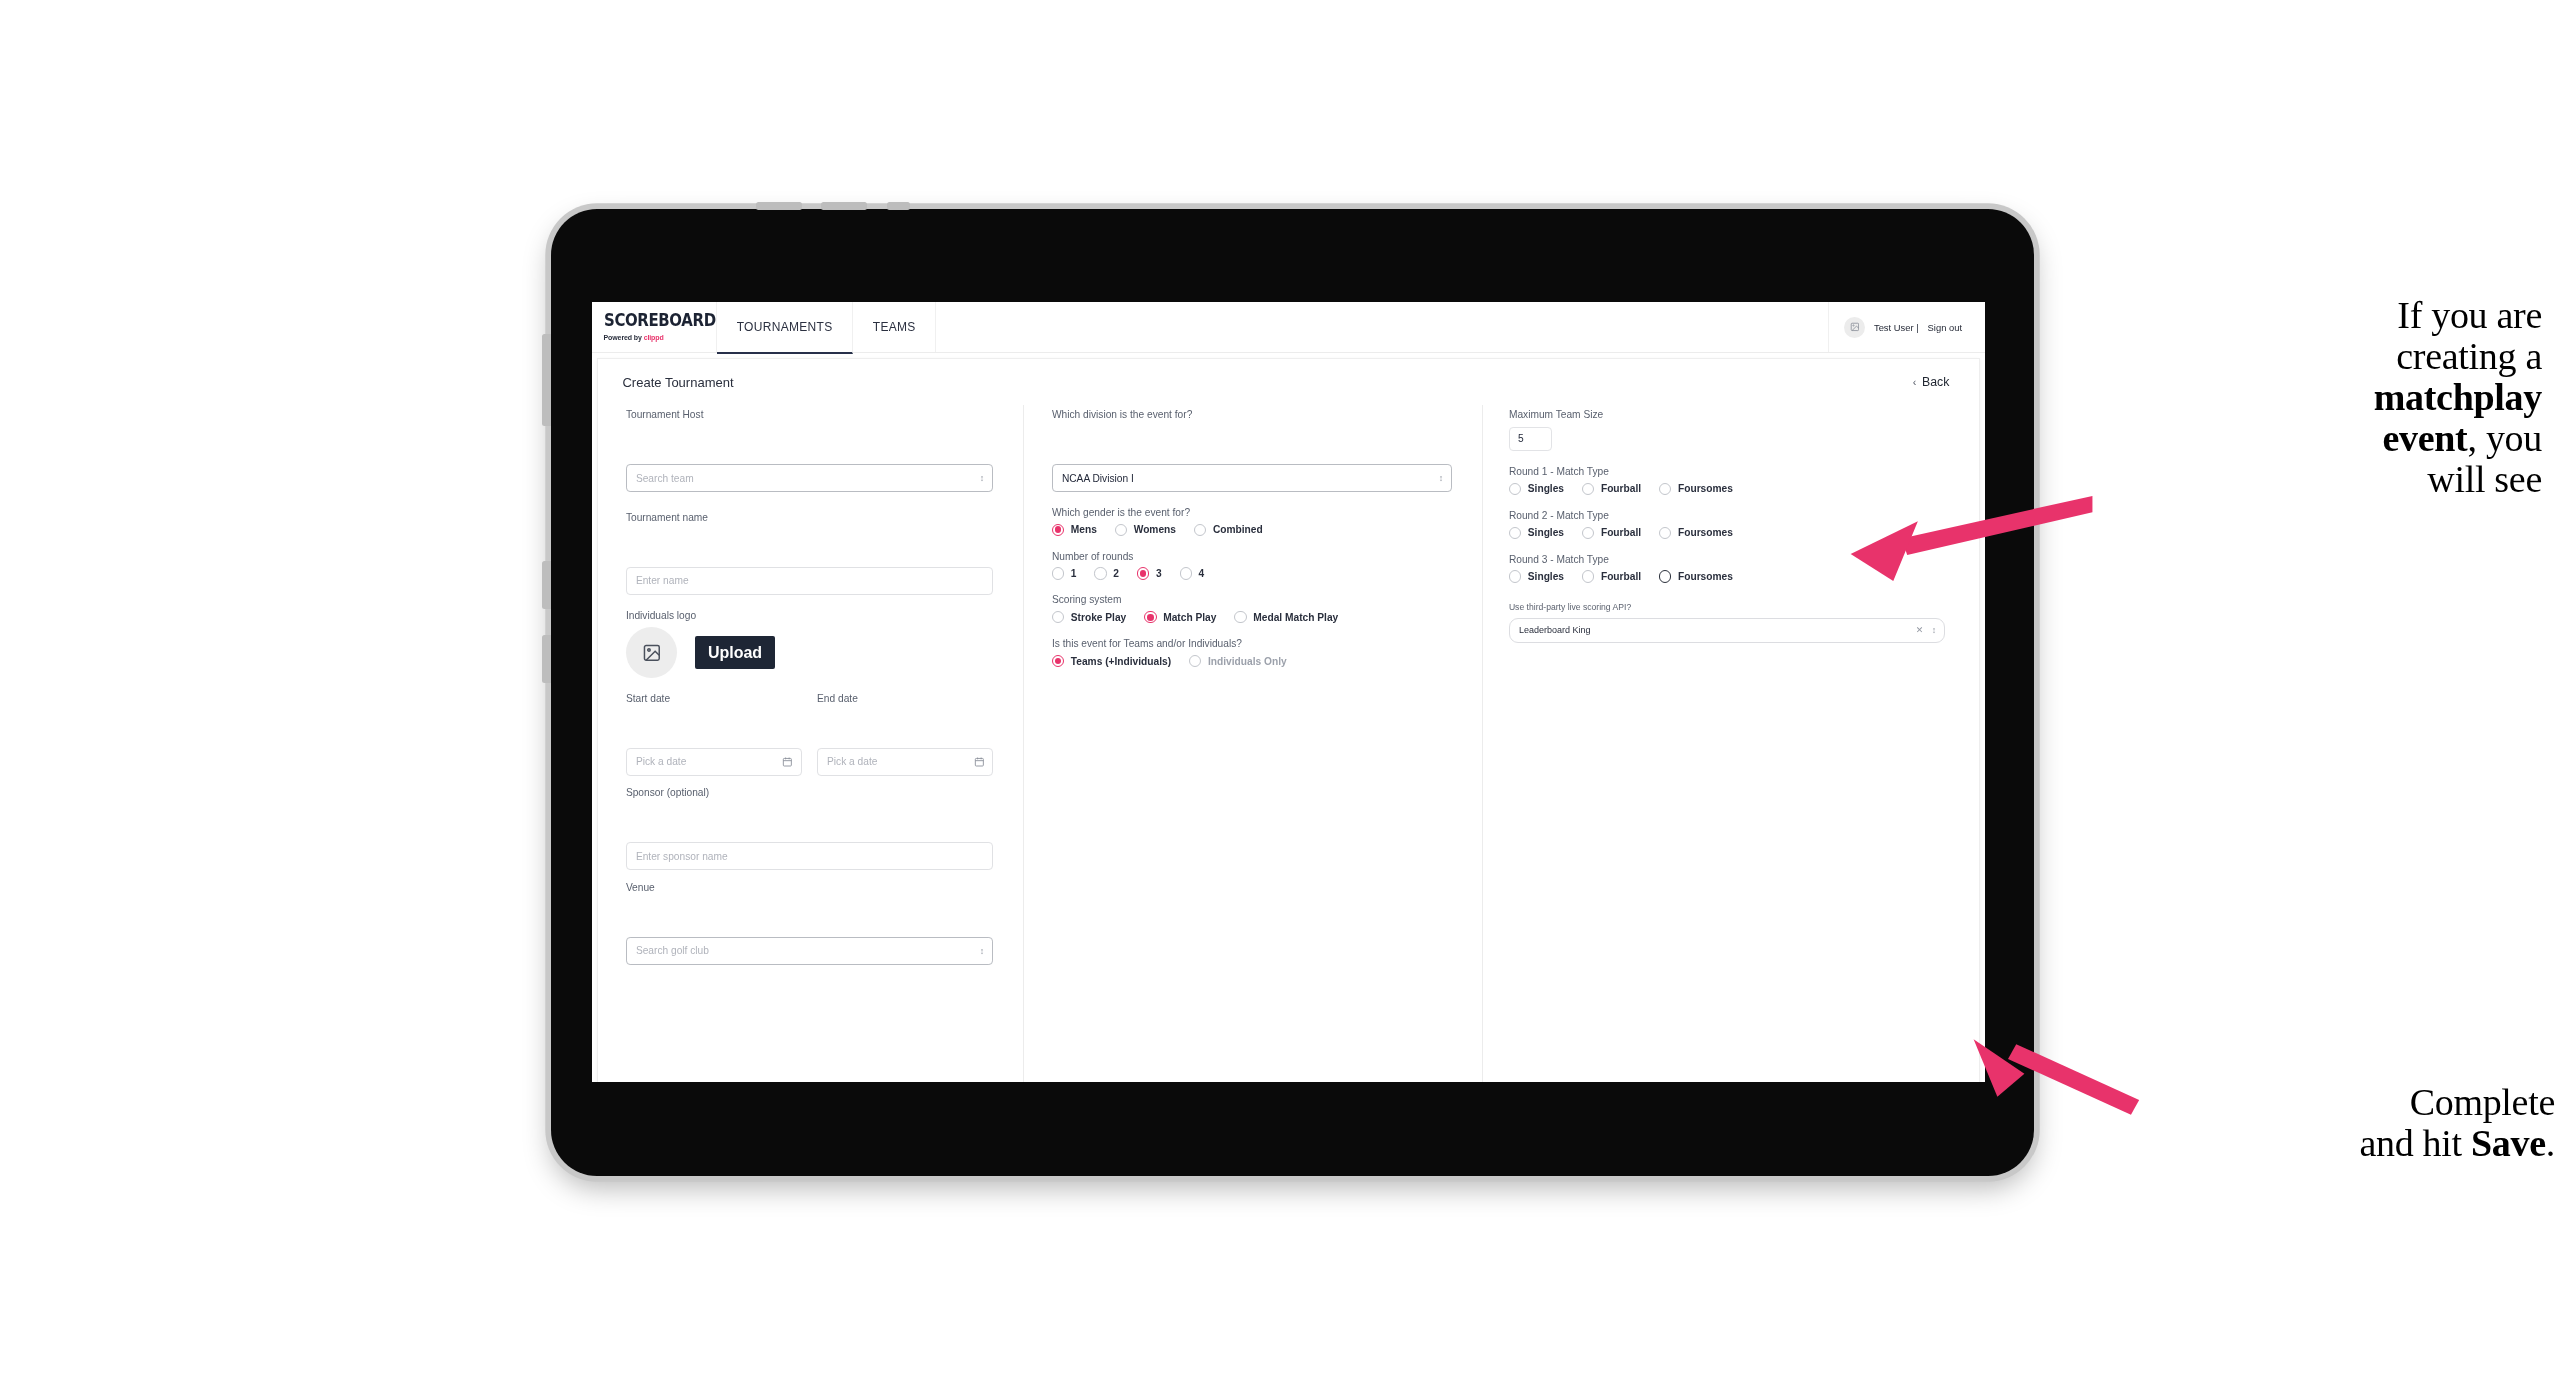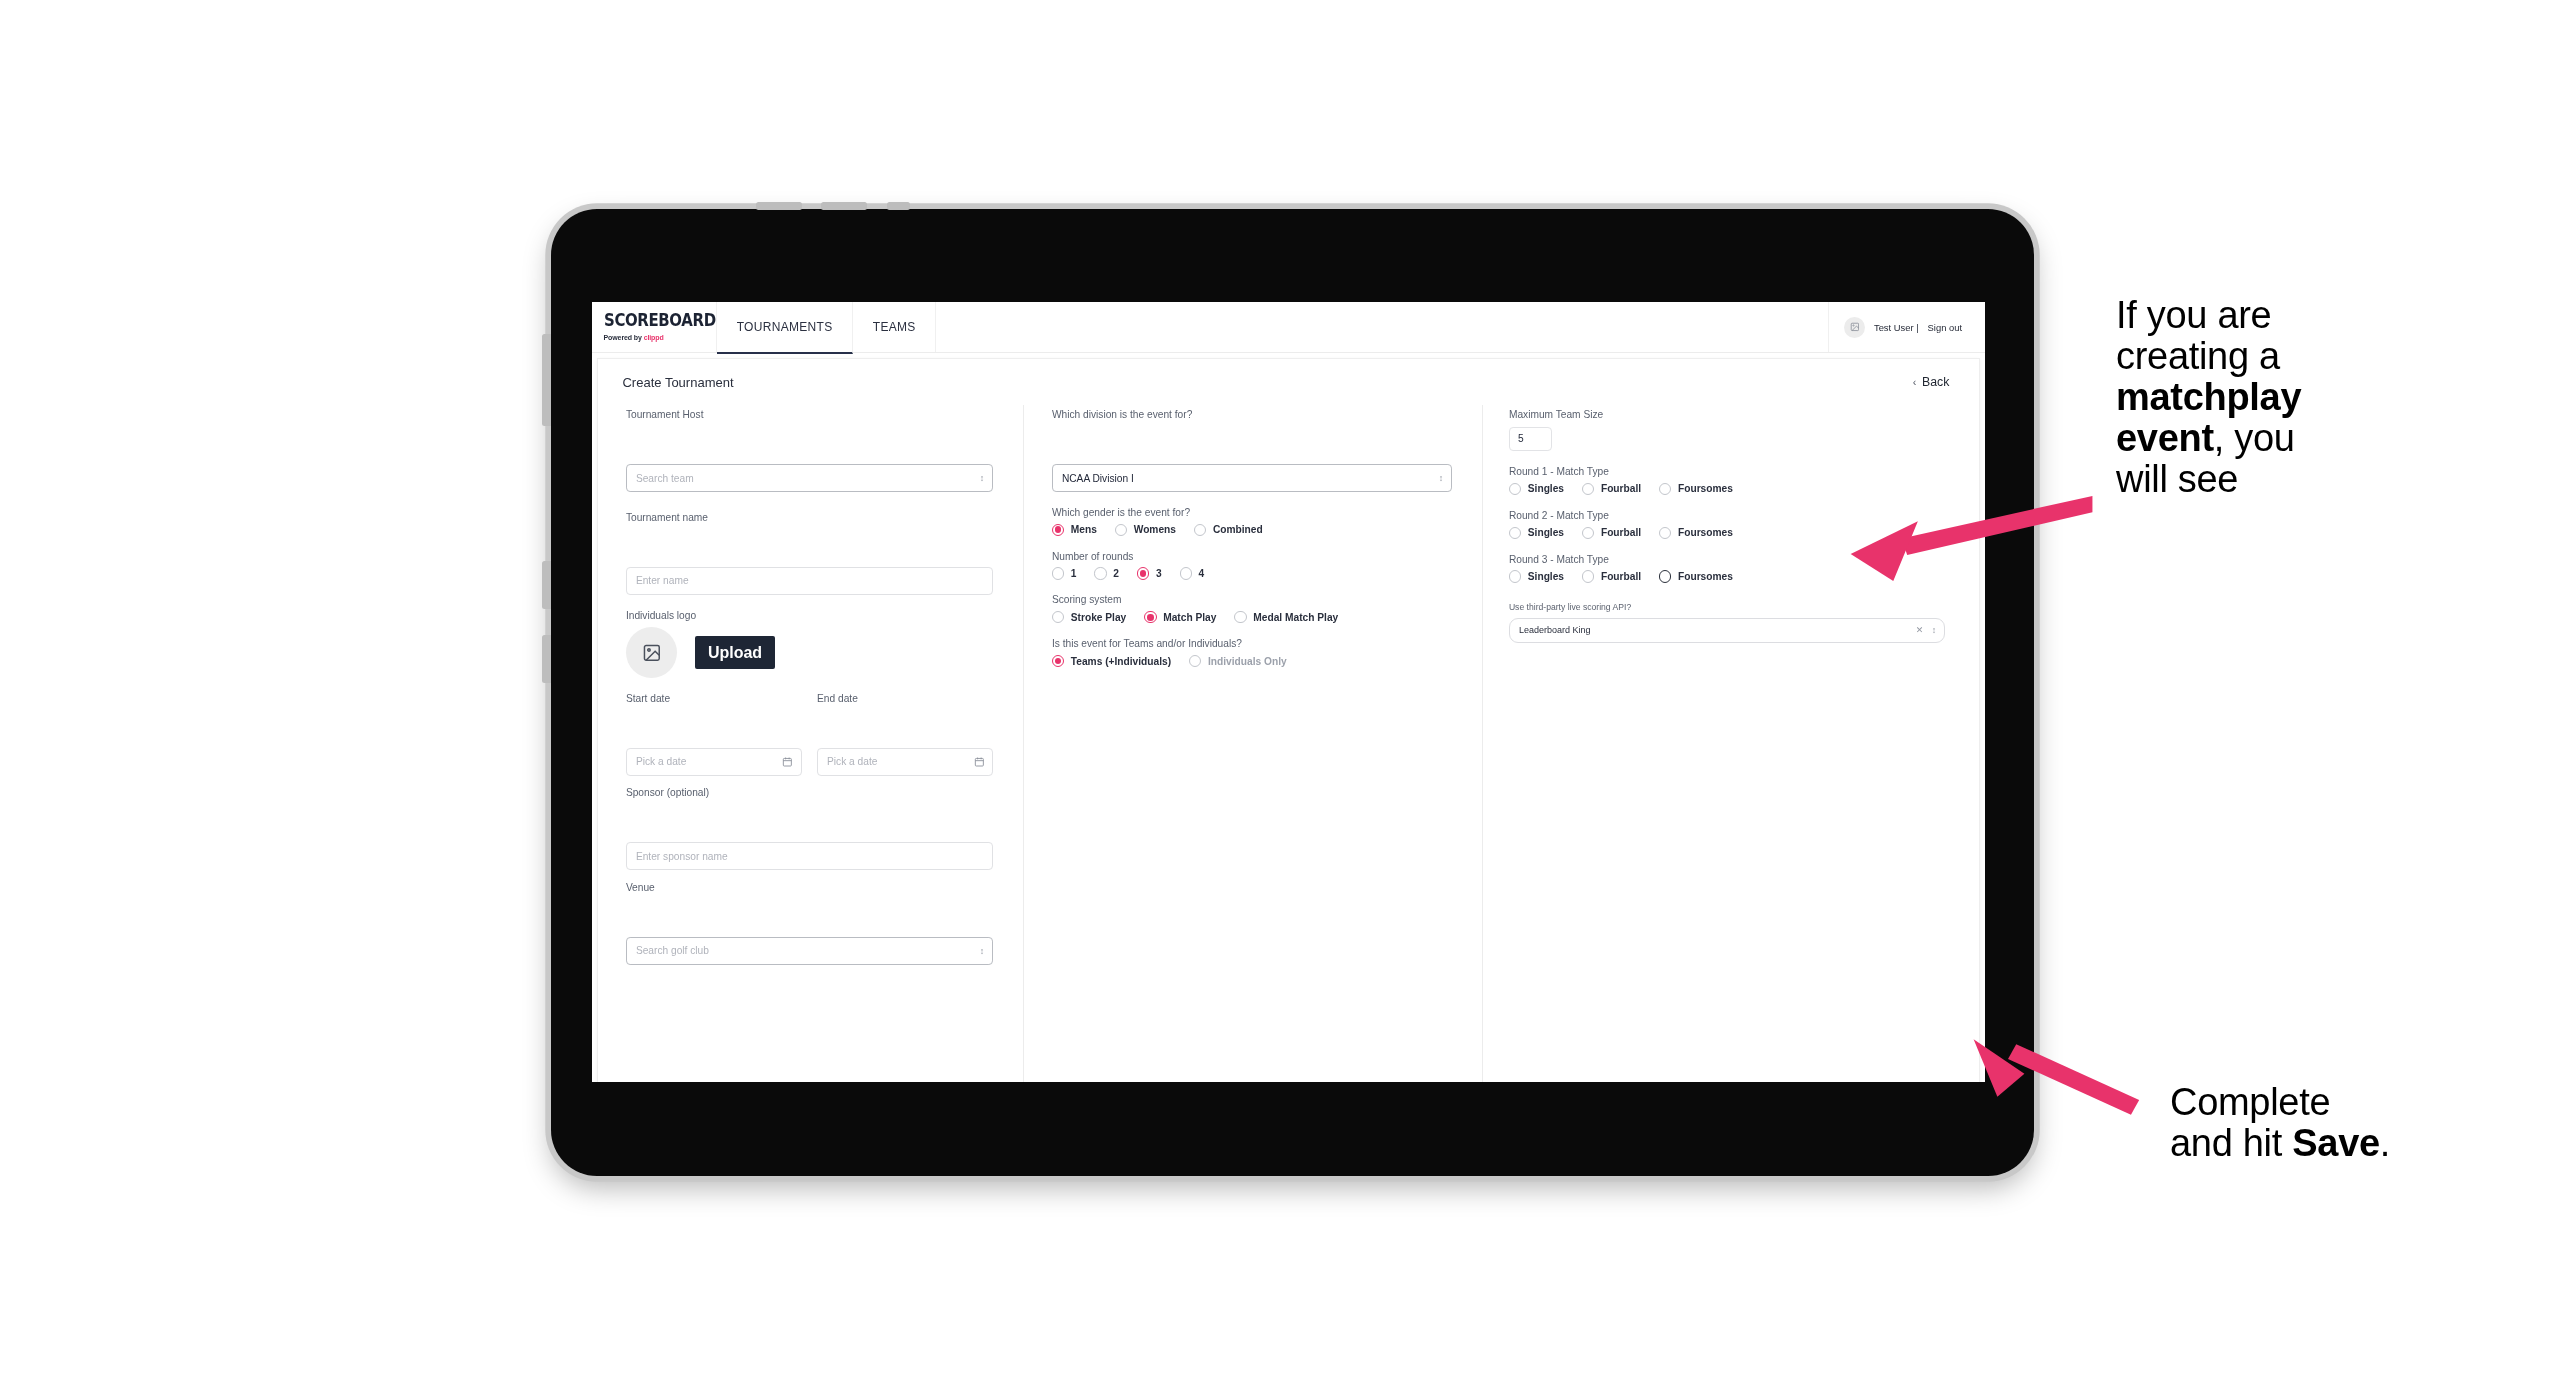--- a/index.html
+++ b/index.html
@@ -246,24 +246,25 @@
   }
   #api-clear {
     position: absolute; right: 21px; top: 50%;
     transform: translateY(-50%); color: #9499a3; font-size: 9px;
   }
 
   
   .annot {
     position: absolute;
     color: #000;
-    font-family: Liberation Sans, sans-serif;
+    font-family: Liberation Serif, serif;
     font-size: 38px;
     line-height: 1.08;
     letter-spacing: -0.3px;
+    text-align: right;
   }
   #annot-top { left: 2116px; top: 295px; width: 426px; }
   #annot-bottom { left: 2170px; top: 1082px; width: 385px; }
   .annot b { font-weight: 700; }
 
   #arrow-layer {
     position: absolute; left: 0; top: 0;
     width: 2576px; height: 1386px;
     pointer-events: none;
   }

